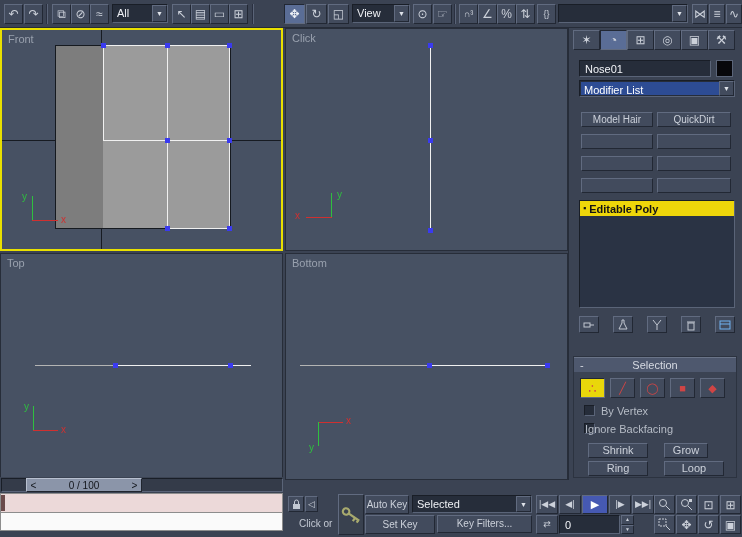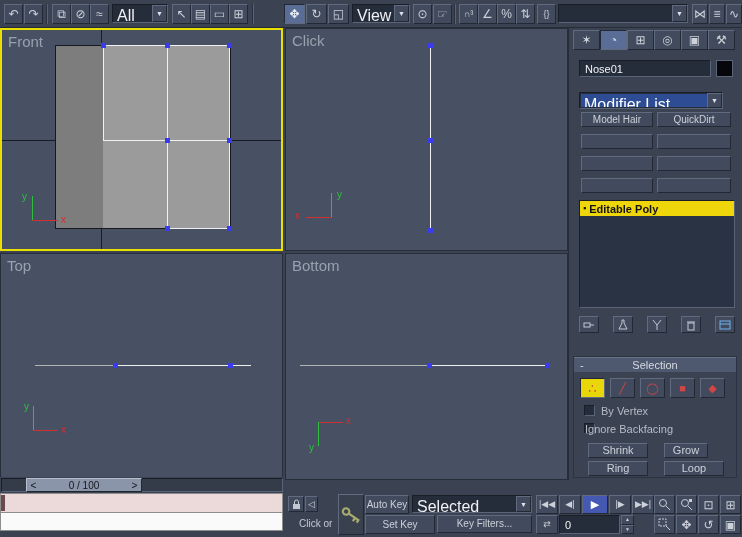--- a/index.html
+++ b/index.html
@@ -6,25 +6,25 @@
   html,body{background:#20242c}
   #root{position:relative;width:742px;height:537px;background:#3b4353;
         font-family:"Liberation Sans",sans-serif;font-size:11px;color:#c8cdd6;overflow:hidden}
   .abs{position:absolute}
   .btn{background:#424b5d;border:1px solid;border-color:#616b80 #222834 #222834 #616b80;
        color:#ccd1da;display:flex;align-items:center;justify-content:center;font-size:11px;line-height:1}
   .pressed{background:#5a6d96;border-color:#222834 #616b80 #616b80 #222834}
   .pressed-y{background:#e9d70a;border-color:#222834 #616b80 #616b80 #222834}
   .sunken{background:#262d3a;border:1px solid;border-color:#191e27 #5a6478 #5a6478 #191e27;color:#eef0f4}
   .dd{display:flex;align-items:stretch}
-  .dd .val{flex:1;padding:2px 0 0 4px;overflow:hidden;white-space:nowrap;font-size:16px}
+  .dd .val{flex:1;padding:2px 0 0 4px;overflow:hidden;white-space:nowrap;font-size:11px}
   .dd .arrow{width:15px;display:flex;align-items:center;justify-content:center;background:#424b5d;
              border:1px solid;border-color:#616b80 #222834 #222834 #616b80;font-size:7px;color:#dfe3ea}
   .vp{background:#475163;border:1px solid #272d39}
-  .vp-label{position:absolute;left:6px;top:3px;color:#99a1ae;font-size:15px}
+  .vp-label{position:absolute;left:6px;top:3px;color:#99a1ae;font-size:11px}
   .vert{position:absolute;width:5px;height:5px;background:#3a3af0}
   .wline{position:absolute;background:#f0f0f0}
   .gline{position:absolute;background:#b4b4b4}
   .axline{position:absolute;background:#171b22}
   .sep{position:absolute;top:4px;width:2px;height:20px;background:#2a3040;border-right:1px solid #5a6478}
   .red{color:#d04545}
   .chk{position:absolute;width:11px;height:11px;background:#262d3a;border:1px solid;border-color:#191e27 #5a6478 #5a6478 #191e27}
   .glabel{position:absolute;font-size:10px}
   .icon{font-size:12px;line-height:1}
   .small{font-size:9px}
@@ -151,21 +151,21 @@
       <div class="btn pressed icon" style="width:27px;height:20px">◔</div>
       <div class="btn icon" style="width:27px;height:20px">⊞</div>
       <div class="btn icon" style="width:27px;height:20px">◎</div>
       <div class="btn icon" style="width:27px;height:20px">▣</div>
       <div class="btn icon" style="width:27px;height:20px">⚒</div>
     </div>
 
     <div class="abs sunken" style="left:10px;top:32px;width:132px;height:17px;padding:2px 0 0 5px;color:#f2f4f8">Nose01</div>
     <div class="abs" style="left:147px;top:32px;width:17px;height:17px;background:#07070b;border:1px solid #5a6478"></div>
 
-    <div class="abs sunken dd" style="left:10px;top:64px;width:144px;height:17px">
+    <div class="abs sunken dd" style="left:10px;top:52px;width:156px;height:17px">
       <span class="val" style="background:#2d4c94;color:#ffffff;margin:1px 0 1px 1px;padding-left:3px">Modifier List</span>
       <span class="arrow">▼</span>
     </div>
 
     <div class="abs btn" style="left:12px;top:84px;width:72px;height:15px;font-size:10px">Model Hair</div>
     <div class="abs btn" style="left:88px;top:84px;width:74px;height:15px;font-size:10px">QuickDirt</div>
     <div class="abs btn" style="left:12px;top:106px;width:72px;height:15px"></div>
     <div class="abs btn" style="left:88px;top:106px;width:74px;height:15px"></div>
     <div class="abs btn" style="left:12px;top:128px;width:72px;height:15px"></div>
     <div class="abs btn" style="left:88px;top:128px;width:74px;height:15px"></div>

